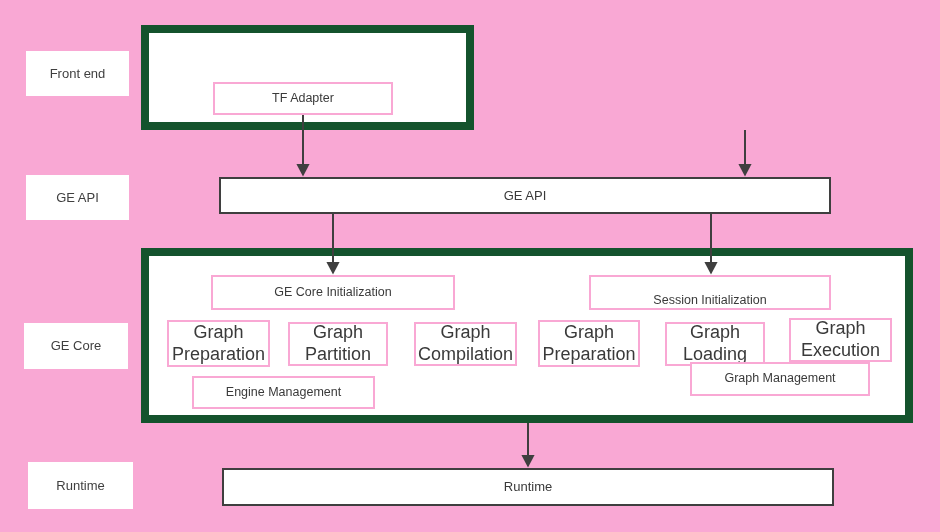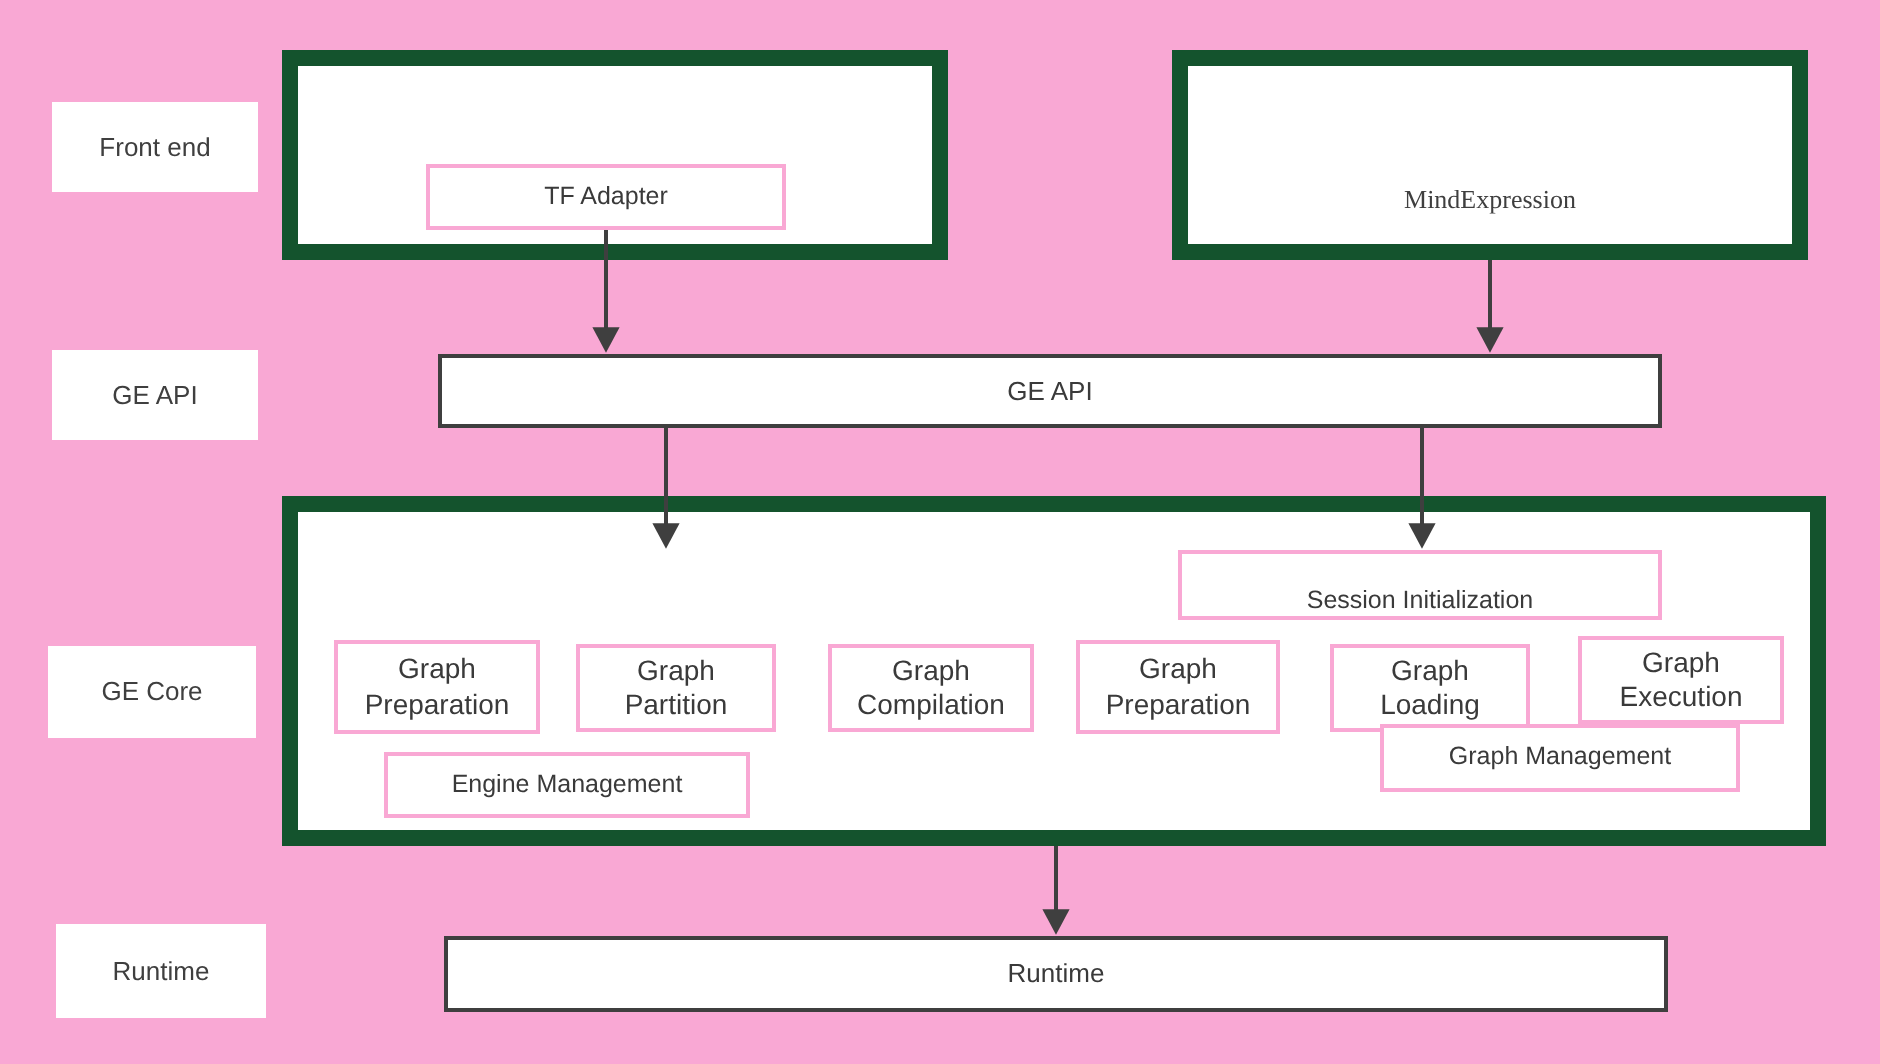--- a/index.html
+++ b/index.html
@@ -47,21 +47,21 @@
   
   .node {
     border: 2px solid #f9a8d4;
     font-size: 12.5px;
   }
   .bar {
     border: 2px solid #3f3f3f;
     font-size: 13px;
   }
   .node.small {
-    font-size: 14px;
+    font-size: 18px;
     padding: 0 20px;
   }
   .node.mgmt {
     font-size: 12.5px;
   }
   
   #wires {
     position: absolute;
     left: 0;
     top: 0;
@@ -91,32 +91,32 @@
     <span>Runtime</span>
   </div>
 
   <div class="box group" style="left:141px; top:25px; width:333px; height:105px;">
     <span class="group-title">Tensorflow</span>
   </div>
   <div class="box node" style="left:213px; top:82px; width:180px; height:33px;">
     <span>TF Adapter</span>
   </div>
 
-  <div class="box group" style="left:586px; top:25px; width:318px; height:105px;">
-    <span class="group-title" style="margin-top:44px;">MindExpression</span>
-  </div>
 
   <div class="box bar" style="left:219px; top:177px; width:612px; height:37px;">
     <span>GE API</span>
   </div>
 
   <div class="box group core" style="left:141px; top:248px; width:772px; height:175px;">
     
   </div>
 
+  <div class="box node" style="left:211px; top:275px; width:244px; height:35px;">
+    <span>GE Core Initialization</span>
+  </div>
   <div class="box node" style="left:589px; top:275px; width:242px; height:35px;align-items:flex-end;">
     <span>Session Initialization</span>
   </div>
 
   <div class="box node small" style="left:167px; top:320px; width:103px; height:47px; flex-direction:column;">
     <span>Graph</span>
     <span>Preparation</span>
   </div>
   <div class="box node small" style="left:288px; top:322px; width:100px; height:44px; flex-direction:column;">
     <span>Graph</span>

